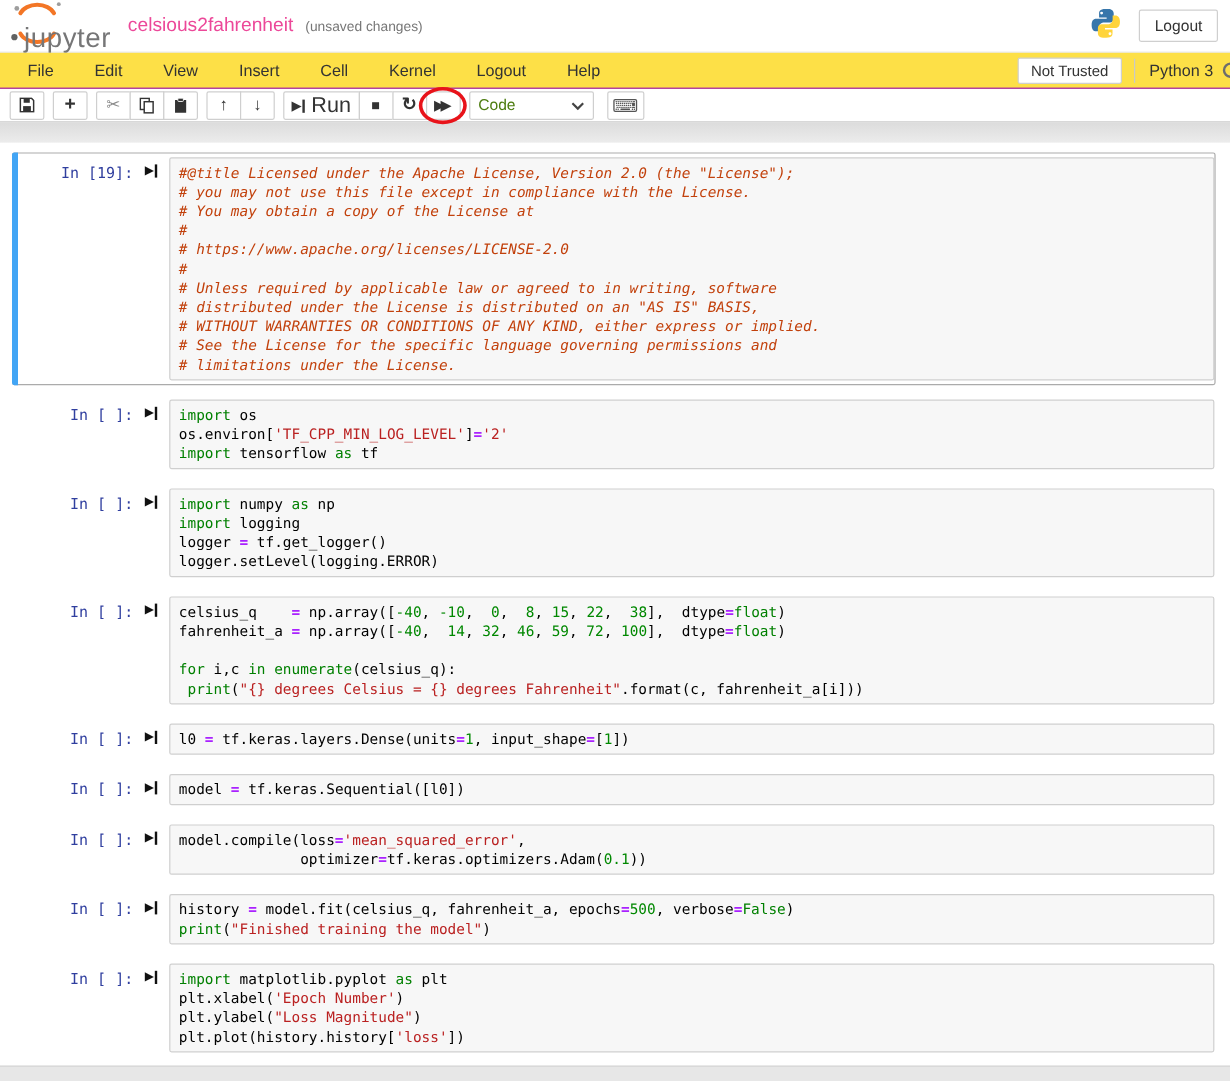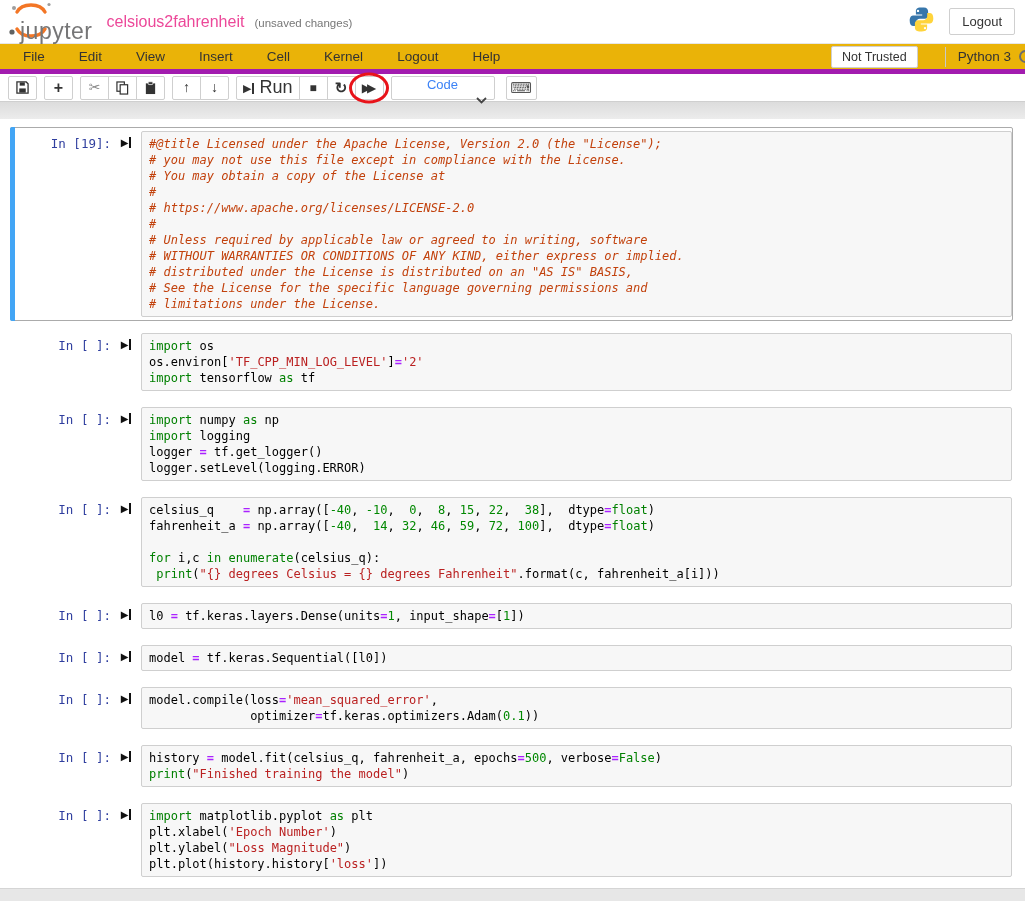--- a/index.html
+++ b/index.html
@@ -11,26 +11,26 @@
     border-bottom:1px solid #e7e7e7; background:#fff; }
   .logo { display:flex; align-items:flex-end; cursor:pointer; margin-right:14px; }
   .logo-word { font-size:23px; color:#767677; letter-spacing:0.5px; position:relative; top:2px; margin-left:-34px;}
   .nb-title { font-size:16px; color:#ec4899; cursor:pointer; }
   .nb-subtitle { font-size:11.5px; color:#777; margin-left:10px; position:relative; top:1px; }
   .header-right { margin-left:auto; display:flex; align-items:center; gap:14px; }
   .logout-btn { border:1px solid #cfcfcf; border-radius:2px; background:#fff;
     font-size:13px; color:#333; padding:5px 12px; cursor:pointer; }
 
   
-  .menubar { height:30px; display:flex; align-items:center; border-bottom:5px solid #a21caf;
-    background:#eab308; padding-left:6px; position:relative; }
+  .menubar { height:30px; display:flex; align-items:center; border-bottom:1px solid #a21caf;
+    background:#fde047; padding-left:6px; position:relative; }
   .menu-item { font-size:13.5px; color:#333; padding:6px 17px; cursor:pointer; }
   .menubar-right { margin-left:auto; display:flex; align-items:center; padding-right:0; }
   .not-trusted { border:1px solid #cfcfcf; background:#fff; border-radius:2px;
-    font-size:12.5px; color:#333; padding:3px 10px; margin-right:27px; }
+    font-size:12.5px; color:#333; padding:3px 10px; margin-right:10px; }
   .menusep { width:1px; height:20px; background:#c9c9c9; margin-right:12px; }
   .kernel-name { font-size:13.5px; color:#333; margin-right:8px;text-align:right; }
   .kernel-dot { width:13px; height:13px; border:2px solid #6d6d6d; border-radius:50%;
     display:inline-block; position:relative; left:0; }
 
   
   .toolbar { height:27px; display:flex; align-items:center; background:#fff; padding-left:8px; }
   .tgroup { display:flex; margin-right:7px; }
   .tbtn { min-width:29px; height:24px; border:1px solid #cfcfcf; background:#fff;
     display:flex; align-items:center; justify-content:center; cursor:pointer;
@@ -43,22 +43,22 @@
   .glyph.dim { color:#8a8a8a; }
   .glyph.ff { letter-spacing:-4px; padding-right:4px; font-size:12px; }
   .playbar { display:inline-flex; align-items:center; }
   .playbar .tri { font-size:11px; }
   .playbar .bar { width:2px; height:11px; background:#333; margin-left:1px; display:inline-block; }
   .run-label { margin-left:5px; font-size:18px; }
   .annotation-ellipse { position:absolute; left:50%; top:50%; width:40px; height:31px;
     transform:translate(-50%,-50%); border:3.5px solid #e8131a; border-radius:50%;
     pointer-events:none; z-index:5; }
   .celltype-select { width:104px; height:24px; border:1px solid #cfcfcf; border-radius:2px;
-    background:#fff; display:flex; align-items:center; font-size:13px; color:#3b82f6;
-    padding:0 7px; margin-right:12px; cursor:pointer;flex-direction:column; }
+    background:#fff; display:flex; align-items:center; font-size:13px; color:#4d7c0f;
+    padding:0 7px; margin-right:12px; cursor:pointer; }
   .celltype-select .chev { margin-left:auto; }
   .kbd-btn { width:31px; }
   .kbd-glyph { font-size:15px; color:#555; }
 
   
   .band { height:18px; background:linear-gradient(#dcdcdc,#ececec); border-top:1px solid #cfcfcf; }
 
   
   .notebook { padding:8px 0 0 0; background:#fff; }
   .cell { display:flex; border:1px solid transparent; border-radius:2px;
@@ -227,22 +227,22 @@
         </span>
       </div>
       <div class="inputbox">
         <div class="codeline"><span class="tk-c">#@title Licensed under the Apache License, Version 2.0 (the "License");</span></div>
         <div class="codeline"><span class="tk-c"># you may not use this file except in compliance with the License.</span></div>
         <div class="codeline"><span class="tk-c"># You may obtain a copy of the License at</span></div>
         <div class="codeline"><span class="tk-c">#</span></div>
         <div class="codeline"><span class="tk-c"># https://www.apache.org/licenses/LICENSE-2.0</span></div>
         <div class="codeline"><span class="tk-c">#</span></div>
         <div class="codeline"><span class="tk-c"># Unless required by applicable law or agreed to in writing, software</span></div>
+        <div class="codeline"><span class="tk-c"># distributed under the License is distributed on an "AS IS" BASIS,</span></div>
         <div class="codeline"><span class="tk-c"># WITHOUT WARRANTIES OR CONDITIONS OF ANY KIND, either express or implied.</span></div>
-        <div class="codeline"><span class="tk-c"># distributed under the License is distributed on an "AS IS" BASIS,</span></div>
         <div class="codeline"><span class="tk-c"># See the License for the specific language governing permissions and</span></div>
         <div class="codeline"><span class="tk-c"># limitations under the License.</span></div>
       </div>
     </div>
     <div class="cell">
       <div class="promptcol">In [ ]:</div>
       <div class="markercol">
         <span class="cellmarker">
           <span class="tri">▶</span>
           <span class="bar"></span>

